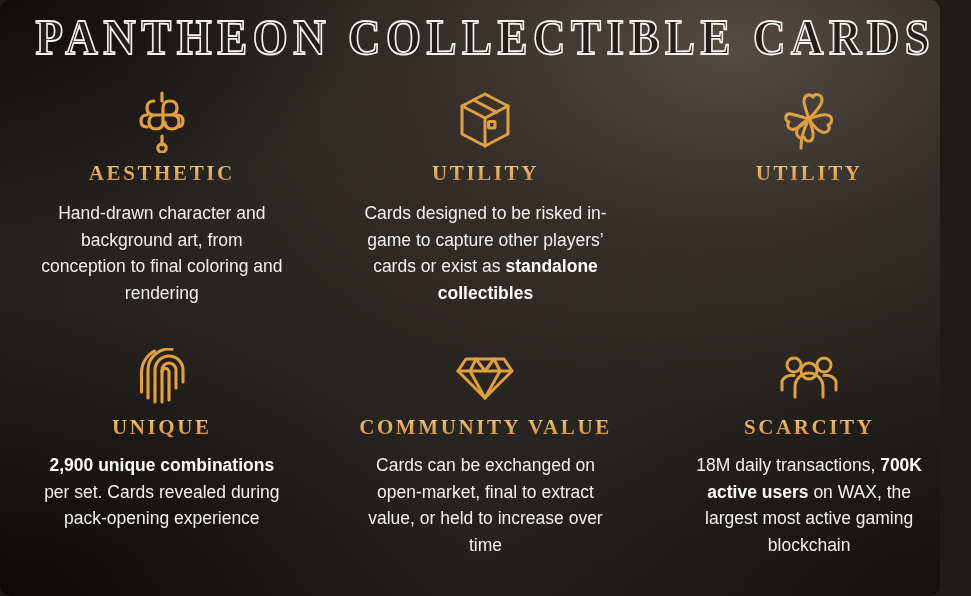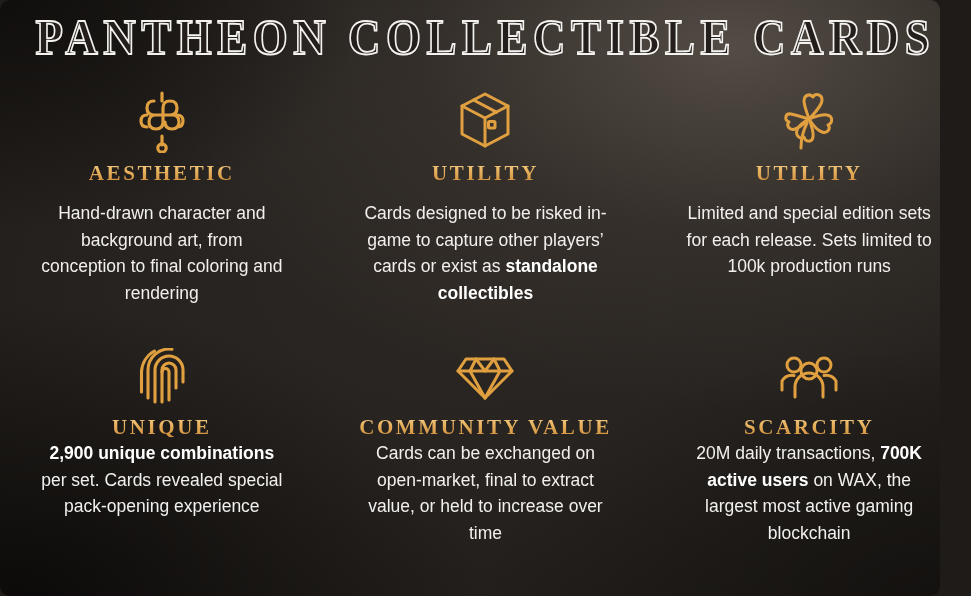--- a/index.html
+++ b/index.html
@@ -116,21 +116,21 @@
     line-height: 26.5px;
     color: #f2f0ee;
     text-align: center;
     max-width: 250px;
     font-weight: 400;
   }
   .feature-body b { font-weight: 700; color: #ffffff; }
 
   
   .row2 .icon-box { height: 66px; }
-  .row2 .feature-title { margin-bottom: 0; }
+  .row2 .feature-title { margin-bottom: 12px; }
 </style>
 </head>
 <body>
 
 <div class="stage">
 
   <div class="title-wrap">
     <h1 class="page-title">PANTHEON COLLECTIBLE CARDS</h1>
   </div>
 
@@ -169,35 +169,34 @@
       <div class="icon-box">
         <svg width="56" height="62" viewBox="0 0 56 62" fill="none" stroke="#e0a040" stroke-width="3" stroke-linecap="round" stroke-linejoin="round">
           <path d="M28 30 C28 30 23 16 23 12 C23 6 29 4 32 8 C34 4 41 5 41 11 C41 17 28 30 28 30 Z"></path>
           <path d="M28 30 C28 30 41 25 46 26 C52 27 52 34 47 36 C50 39 47 45 41 43 C35 41 28 30 28 30 Z"></path>
           <path d="M28 30 C28 30 33 43 32 48 C31 54 24 53 23 48 C20 51 14 47 16 41 C18 35 28 30 28 30 Z"></path>
           <path d="M28 30 C28 30 15 26 10 25 C4 24 3 31 8 33 C5 36 8 42 14 40 C20 38 28 30 28 30 Z"></path>
           <path d="M26 34 C22 42 20 50 20 59"></path>
         </svg>
       </div>
       <div class="feature-title">UTILITY</div>
-      <div class="feature-body"><span>Limited and special edition sets for each release. Sets limited to 100k production runs</span></div>
     </div>
 
     <div class="cell row2">
       <div class="icon-box">
         <svg width="50" height="58" viewBox="0 0 50 58" fill="none" stroke="#e0a040" stroke-width="3.1" stroke-linecap="round" stroke-linejoin="round">
           <path d="M25 54 L25 22 a7 7 0 0 1 14 0 l0 18"></path>
           <path d="M18 54 L18 22 a14 14 0 0 1 28 0 l0 12"></path>
           <path d="M11 50 L11 22 a21 21 0 0 1 24 -20.7"></path>
           <path d="M4.5 44 L4.5 24 a25 25 0 0 1 13 -21"></path>
           <path d="M32 52 L32 24 a3.5 3.5 0 0 0 -7 0"></path>
         </svg>
       </div>
       <div class="feature-title">UNIQUE</div>
-      <div class="feature-body"><b>2,900 unique combinations</b><span> per set. Cards revealed special pack-opening experience</span></div>
+      <div class="feature-body"><b>2,900 unique combinations</b><span> per set. Cards revealed during pack-opening experience</span></div>
     </div>
 
     <div class="cell row2">
       <div class="icon-box">
         <svg width="62" height="52" viewBox="0 0 62 52" fill="none" stroke="#e0a040" stroke-width="3" stroke-linecap="round" stroke-linejoin="round">
           <path d="M12 8 L50 8 L58 20 L31 47 L4 20 Z"></path>
           <path d="M4 20 L58 20"></path>
           <path d="M22 8 L16 20 L31 47"></path>
           <path d="M40 8 L46 20 L31 47"></path>
           <path d="M22 8 L31 20 L40 8"></path>
@@ -212,17 +211,17 @@
         <svg width="62" height="46" viewBox="0 0 62 46" fill="none" stroke="#e0a040" stroke-width="3" stroke-linecap="round" stroke-linejoin="round">
           <circle cx="16" cy="11" r="7"></circle>
           <path d="M4 36 L4 27 a12 12 0 0 1 12 -5.5"></path>
           <circle cx="46" cy="11" r="7"></circle>
           <path d="M58 36 L58 27 a12 12 0 0 0 -12 -5.5"></path>
           <circle cx="31" cy="17" r="8"></circle>
           <path d="M17 43 L17 33 a14 14 0 0 1 28 0 l0 10"></path>
         </svg>
       </div>
       <div class="feature-title">SCARCITY</div>
-      <div class="feature-body"><span>20M daily transactions, </span><b>700K active users</b><span> on WAX, the largest most active gaming blockchain</span></div>
+      <div class="feature-body"><span>18M daily transactions, </span><b>700K active users</b><span> on WAX, the largest most active gaming blockchain</span></div>
     </div>
 
   </div>
 </div>
 
 </body></html>

